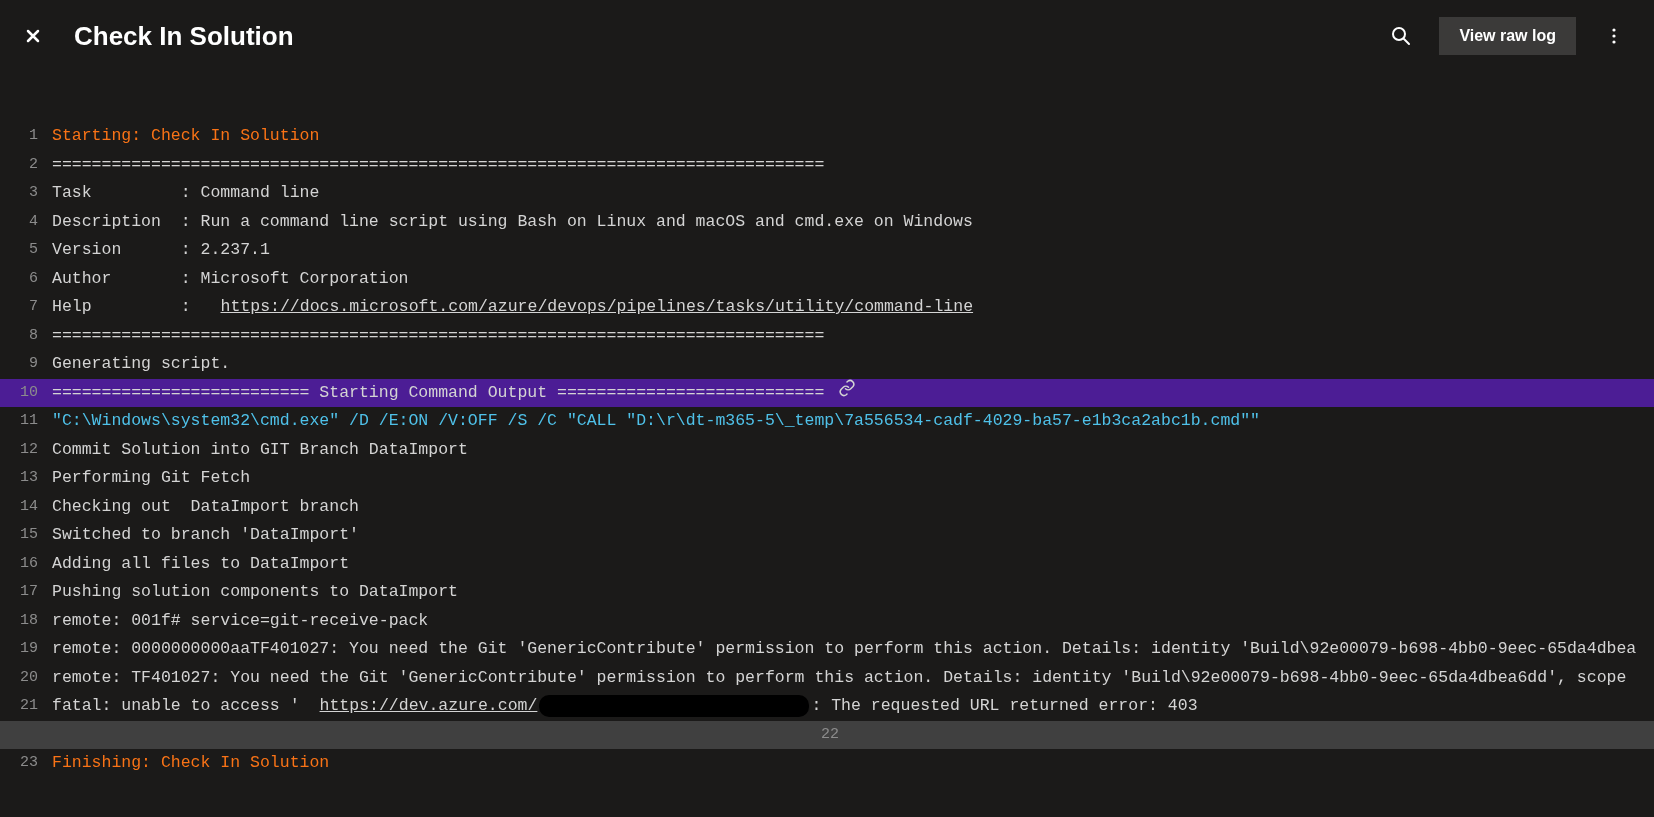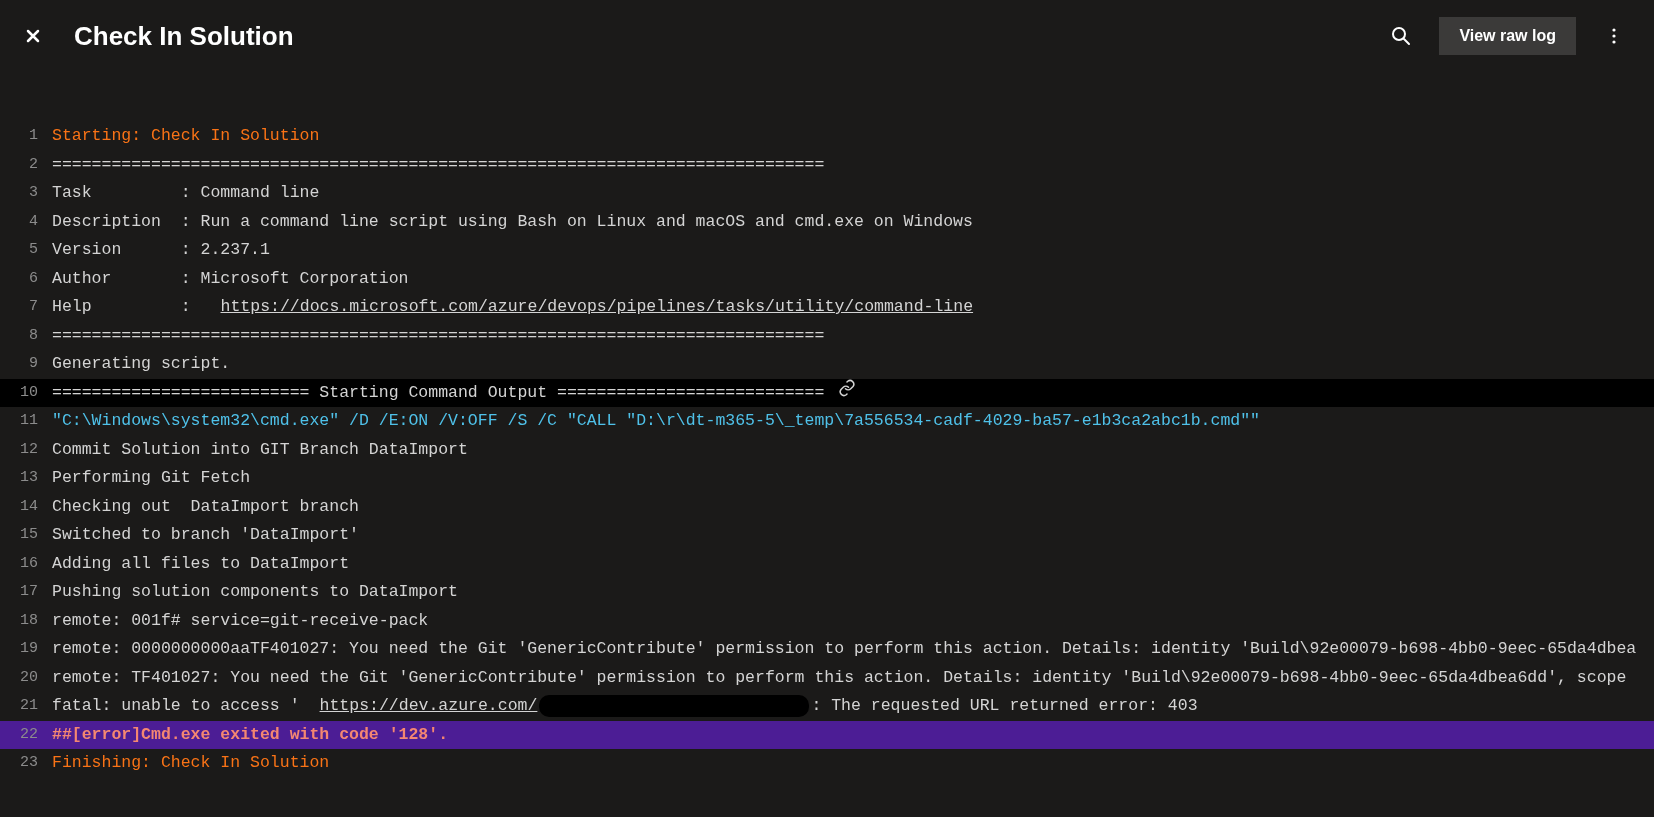--- a/index.html
+++ b/index.html
@@ -64,22 +64,22 @@
     font-family: Consolas, "Courier New", monospace;
     font-size: 16.5px;
     line-height: 28.5px;
     white-space: pre;
   }
   .log-line {
     display: flex;
     height: 28.5px;
     align-items: center;
   }
-  .log-line.hl { background: #000000; }
-  .log-line.errhl { background: #4c1d95; }
+  .log-line.hl { background: #4c1d95; }
+  .log-line.errhl { background: #404040; flex-direction: column; }
   .lineno {
     width: 52px;
     text-align: right;
     color: #8c8c8c;
     padding-right: 14px;
     flex-shrink: 0;
     font-size: 15px;
   }
   .content {
     color: #d4d4d4;

